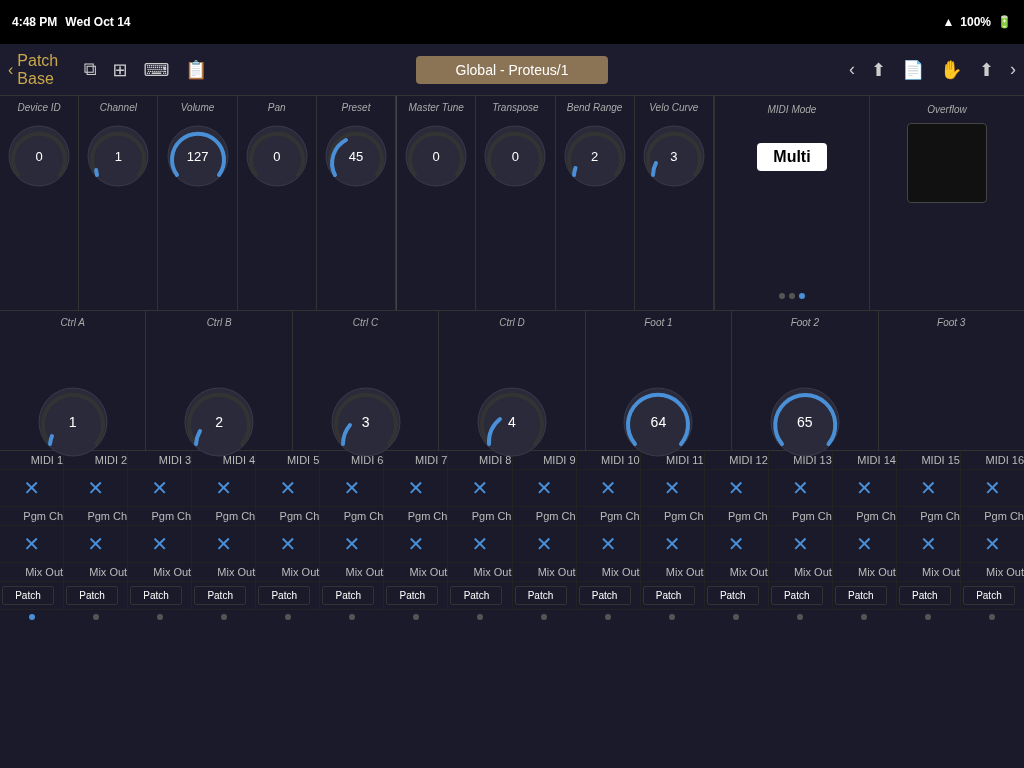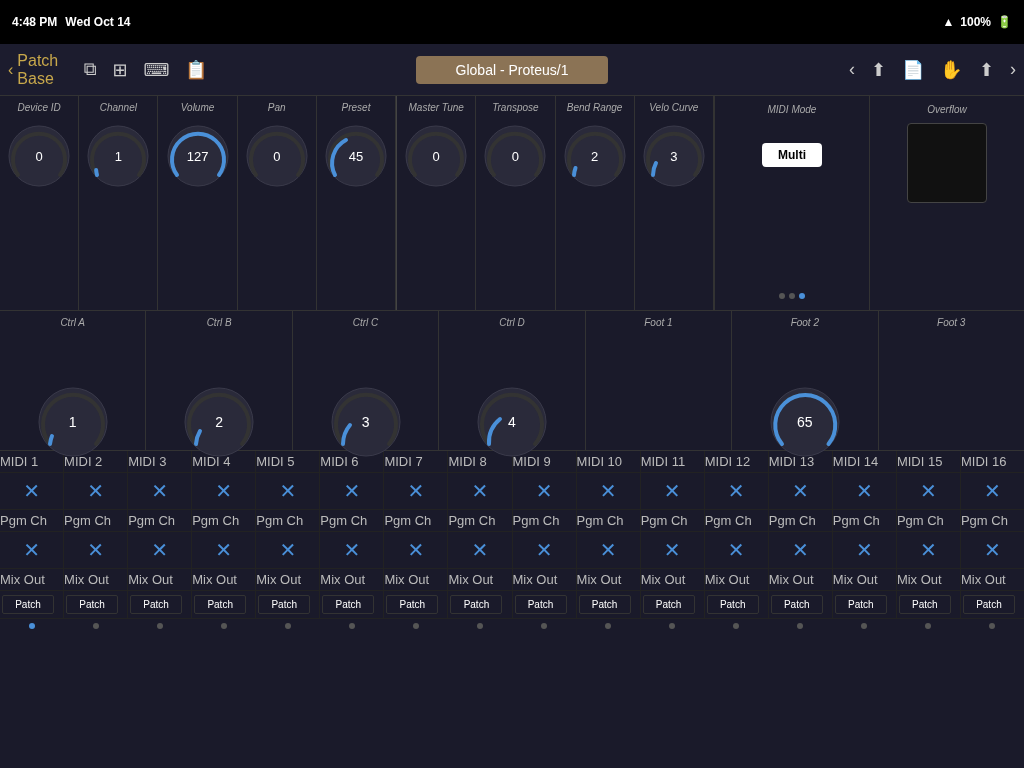--- a/index.html
+++ b/index.html
@@ -184,21 +184,21 @@
       text-align: center;
       width: 52px;
       border-radius: 2px;
     }
 
     .mode-button {
       background: #fff;
       color: #000;
       padding: 5px 16px;
       border-radius: 4px;
-      font-size: 12px;
+      font-size: 16px;
       font-weight: 600;
       margin-top: 4px;
       cursor: pointer;
     }
 
     .mode-box {
       width: 80px;
       height: 80px;
       border: 1px solid #444;
       border-radius: 4px;
@@ -246,22 +246,22 @@
     }
 
     .row-header {
       display: flex;
       background: #1a1a2a;
       border-bottom: 1px solid #222;
     }
 
     .row-header-cell {
       flex: 1;
-      text-align: left;
-      font-size: 13px;
+      text-align: right;
+      font-size: 11px;
       color: #bbb;
       padding: 3px 0;
       border-right: 1px solid #222;
     }
 
     .icon-row {
       display: flex;
       border-bottom: 1px solid #222;
     }
 
@@ -517,20 +517,28 @@
         <svg viewBox="0 0 80 80">
           <circle class="knob-circle" cx="40" cy="40" r="34"></circle>
           <path class="knob-track" d="M 17 62 A 30 30 0 1 1 63 62"></path>
           <path class="knob-fill" d="M 17 62 A 30 30 0 0 1 28 37"></path>
         </svg>
         <div class="ctrl-knob-value">4</div>
       </div>
     </div>
     <div class="ctrl-group">
       <div class="control-label">Foot 1</div>
+      <div class="ctrl-knob-container">
+        <svg viewBox="0 0 80 80">
+          <circle class="knob-circle" cx="40" cy="40" r="34"></circle>
+          <path class="knob-track" d="M 17 62 A 30 30 0 1 1 63 62"></path>
+          <path class="knob-fill" d="M 17 62 A 30 30 0 1 1 63 62"></path>
+        </svg>
+        <div class="ctrl-knob-value">64</div>
+      </div>
     </div>
     <div class="ctrl-group">
       <div class="control-label">Foot 2</div>
       <div class="ctrl-knob-container">
         <svg viewBox="0 0 80 80">
           <circle class="knob-circle" cx="40" cy="40" r="34"></circle>
           <path class="knob-track" d="M 17 62 A 30 30 0 1 1 63 62"></path>
           <path class="knob-fill" d="M 17 62 A 30 30 0 1 1 63.5 62"></path>
         </svg>
         <div class="ctrl-knob-value">65</div>

